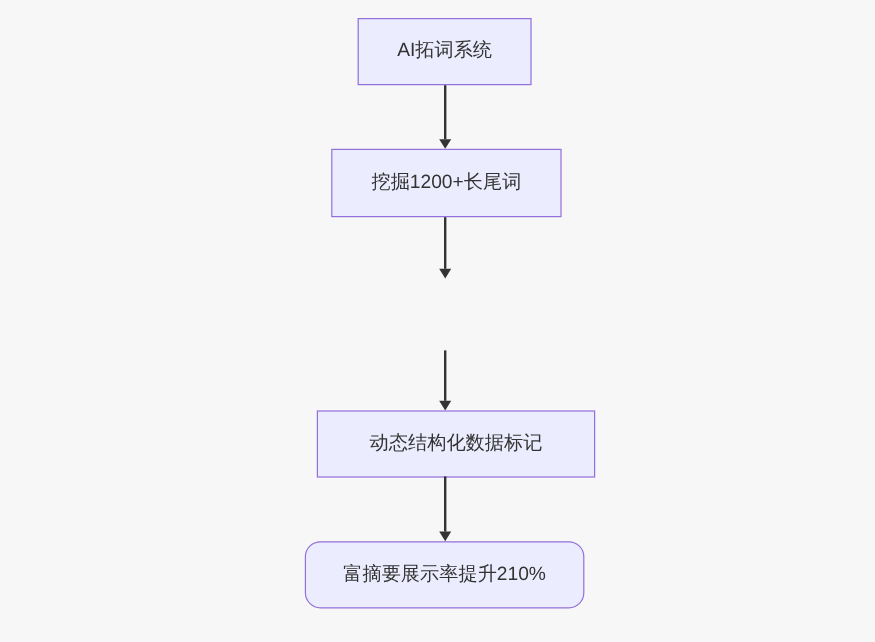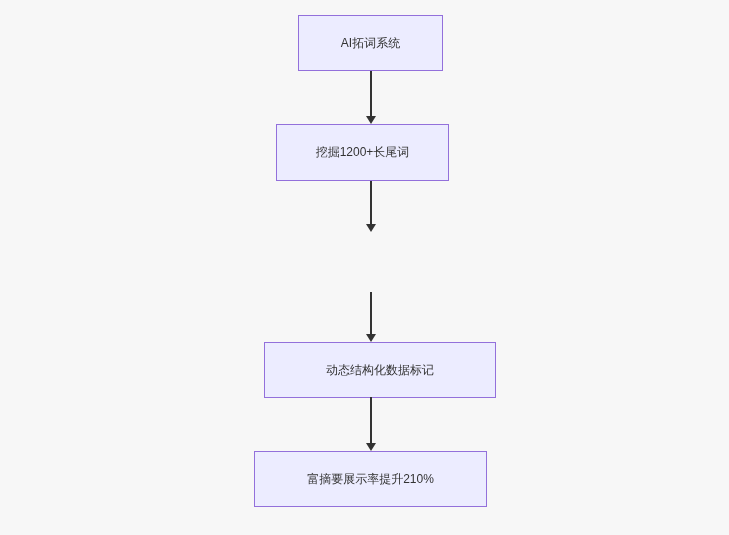--- a/index.html
+++ b/index.html
@@ -25,31 +25,31 @@
   .node {
     position: absolute;
     background: var(--node-fill);
     border: 1.5px solid var(--node-border);
     display: flex;
     align-items: center;
     justify-content: center;
   }
   .node-label {
     color: var(--text);
-    font-size: 12px;
+    font-size: 16px;
     line-height: 1.2;
     white-space: nowrap;
     text-align: center;
   }
   
   .n1 { left: 298px; top: 15px;  width: 145px; height: 56px; }
-  .n2 { left: 276px; top: 124px; width: 173px; height: 57px; }
+  .n2 { left: 276px; top: 124px; width: 192px; height: 57px; }
   .n3 { left: 260px; top: 232px; width: 222px; height: 58px; }
   .n4 { left: 264px; top: 342px; width: 232px; height: 56px; }
-  .n5 { left: 254px; top: 451px; width: 233px; height: 56px; }
+  .n5 { left: 254px; top: 451px; width: 233px; height: 56px; border-radius: 13px; }
   
   .edge {
     position: absolute;
     width: 2px;
     background: var(--arrow);
   }
   .edge::after {
     content: "";
     position: absolute;
     left: 50%;

